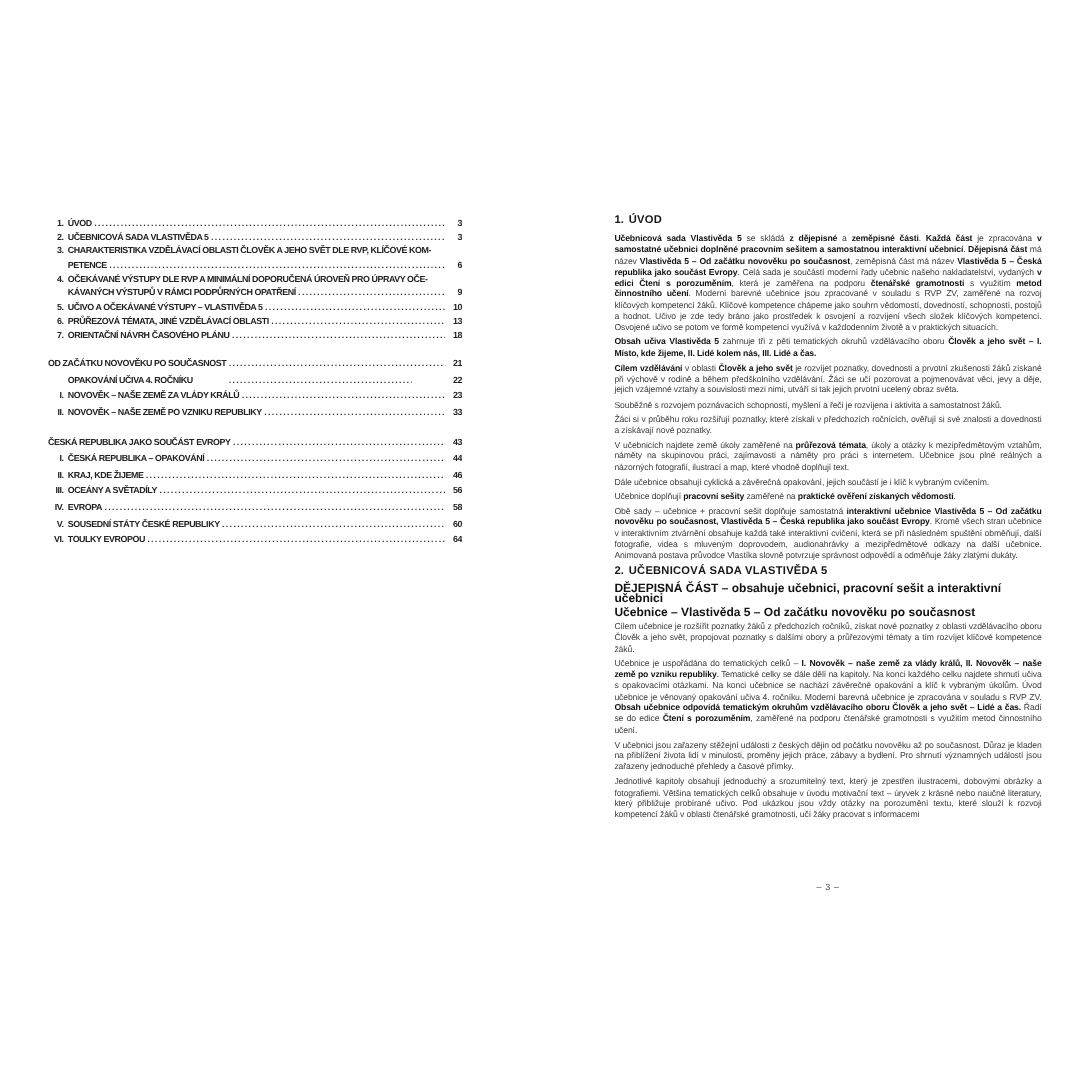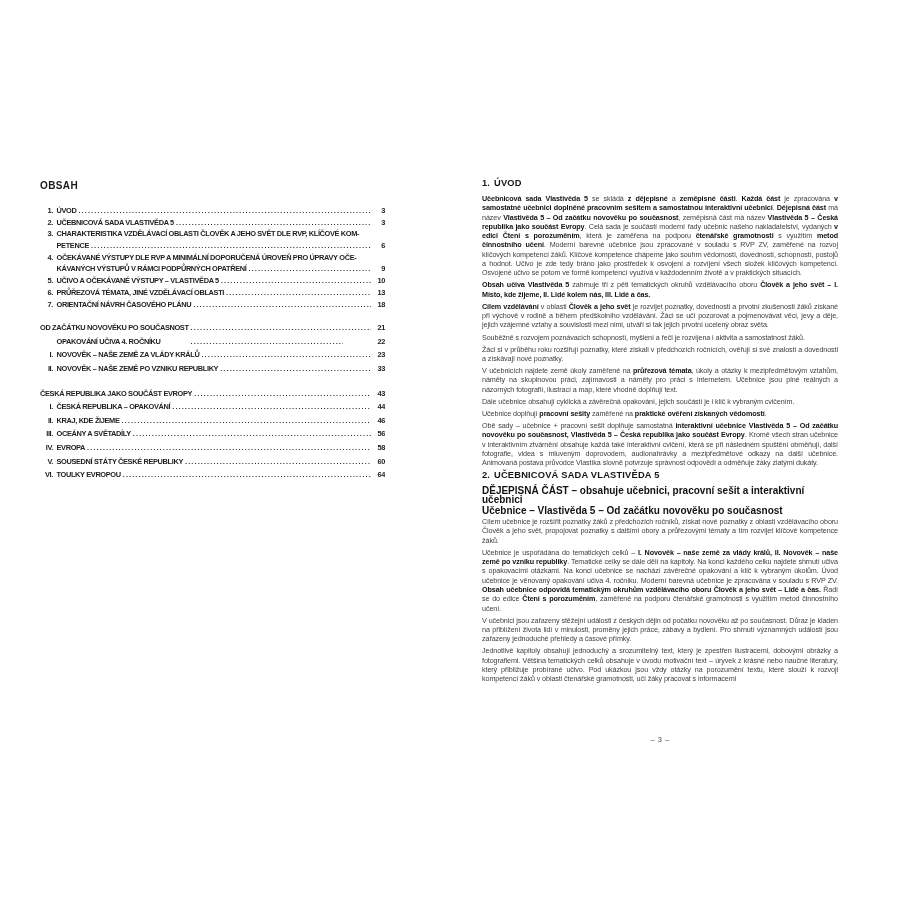--- a/index.html
+++ b/index.html
@@ -25,21 +25,21 @@
   .toc-text{white-space:nowrap;flex:0 1 auto;}
   .lvl-header .toc-text{margin-left:0;}
   .lvl-sub{padding-left:16.5px;gap:28px;}
   .toc-dots{
     flex:1 1 8px;min-width:8px;white-space:nowrap;overflow:hidden;
     letter-spacing:1.1px;margin:0 2px;color:#2e2e2e;
   }
   .toc-page{flex:0 0 auto;min-width:12px;text-align:right;}
 
   
-  .right-page{position:absolute;left:482px;top:178px;width:356px;height:722px;}
+  .right-page{position:absolute;left:512px;top:178px;width:356px;height:722px;}
   .sec{margin:0;}
   .sec:not(:first-child){}
   .sec-h{
     margin:0 0 6px 0;font-size:9.3px;font-weight:700;color:#161616;letter-spacing:.2px;
   }
   .sec-num{display:inline-block;min-width:12px;}
   .para{
     margin:0 0 2.8px 0;font-size:7.2px;line-height:9.3px;text-align:justify;
     color:#3e3e3e;letter-spacing:-.1px;hyphens:auto;
   }
@@ -51,21 +51,20 @@
     position:absolute;top:557px;left:0;width:100%;text-align:center;
     font-size:7.5px;color:#4a4a4a;letter-spacing:.5px;
   }
 </style>
 </head>
 <body>
 
 <div class="sheet">
 
   <section class="left-page">
-    <h1 class="toc-title">OBSAH</h1>
     <div class="toc" id="toc">
         <div class="toc-block dense">
           <div class="toc-row lvl-item">
             <span class="toc-num">1.</span>
             <span class="toc-text">ÚVOD</span>
             <span class="toc-dots">....................................................................................................................................................................................</span>
             <span class="toc-page">3</span>
           </div>
           <div class="toc-row lvl-item">
             <span class="toc-num">2.</span>

